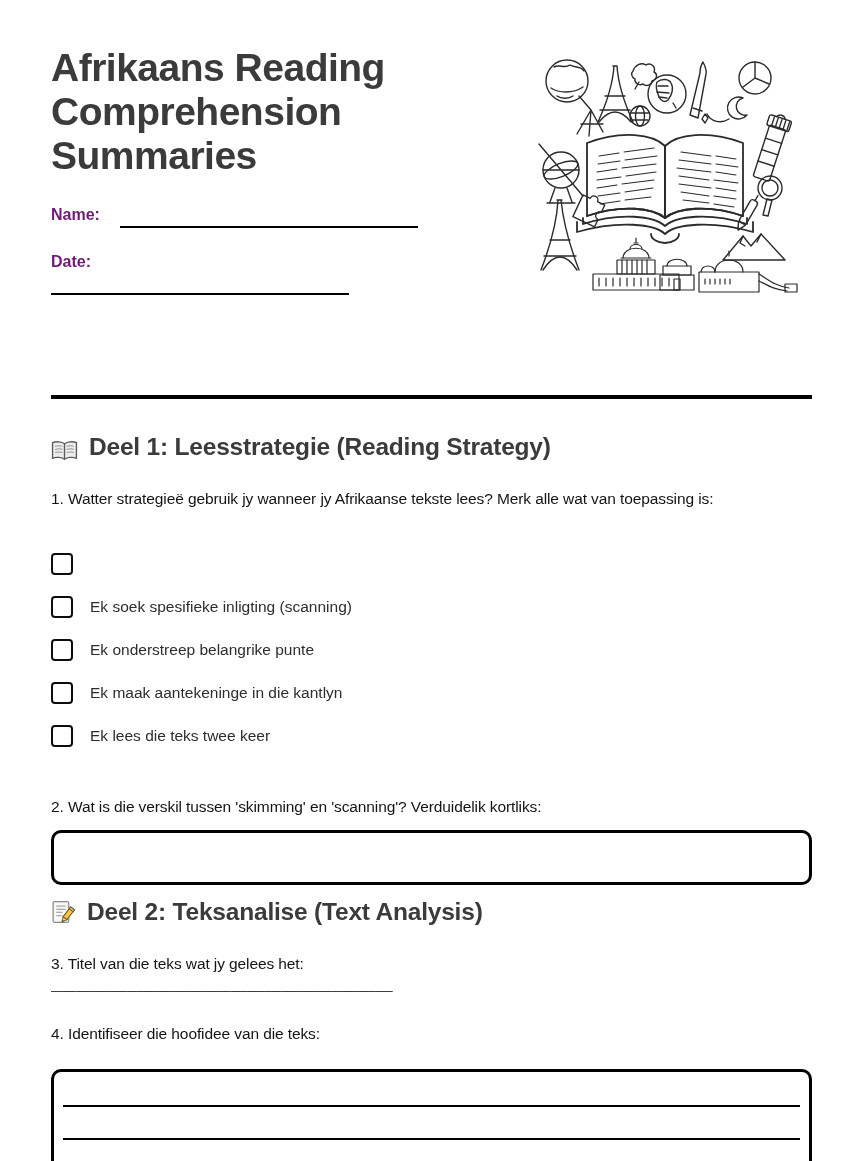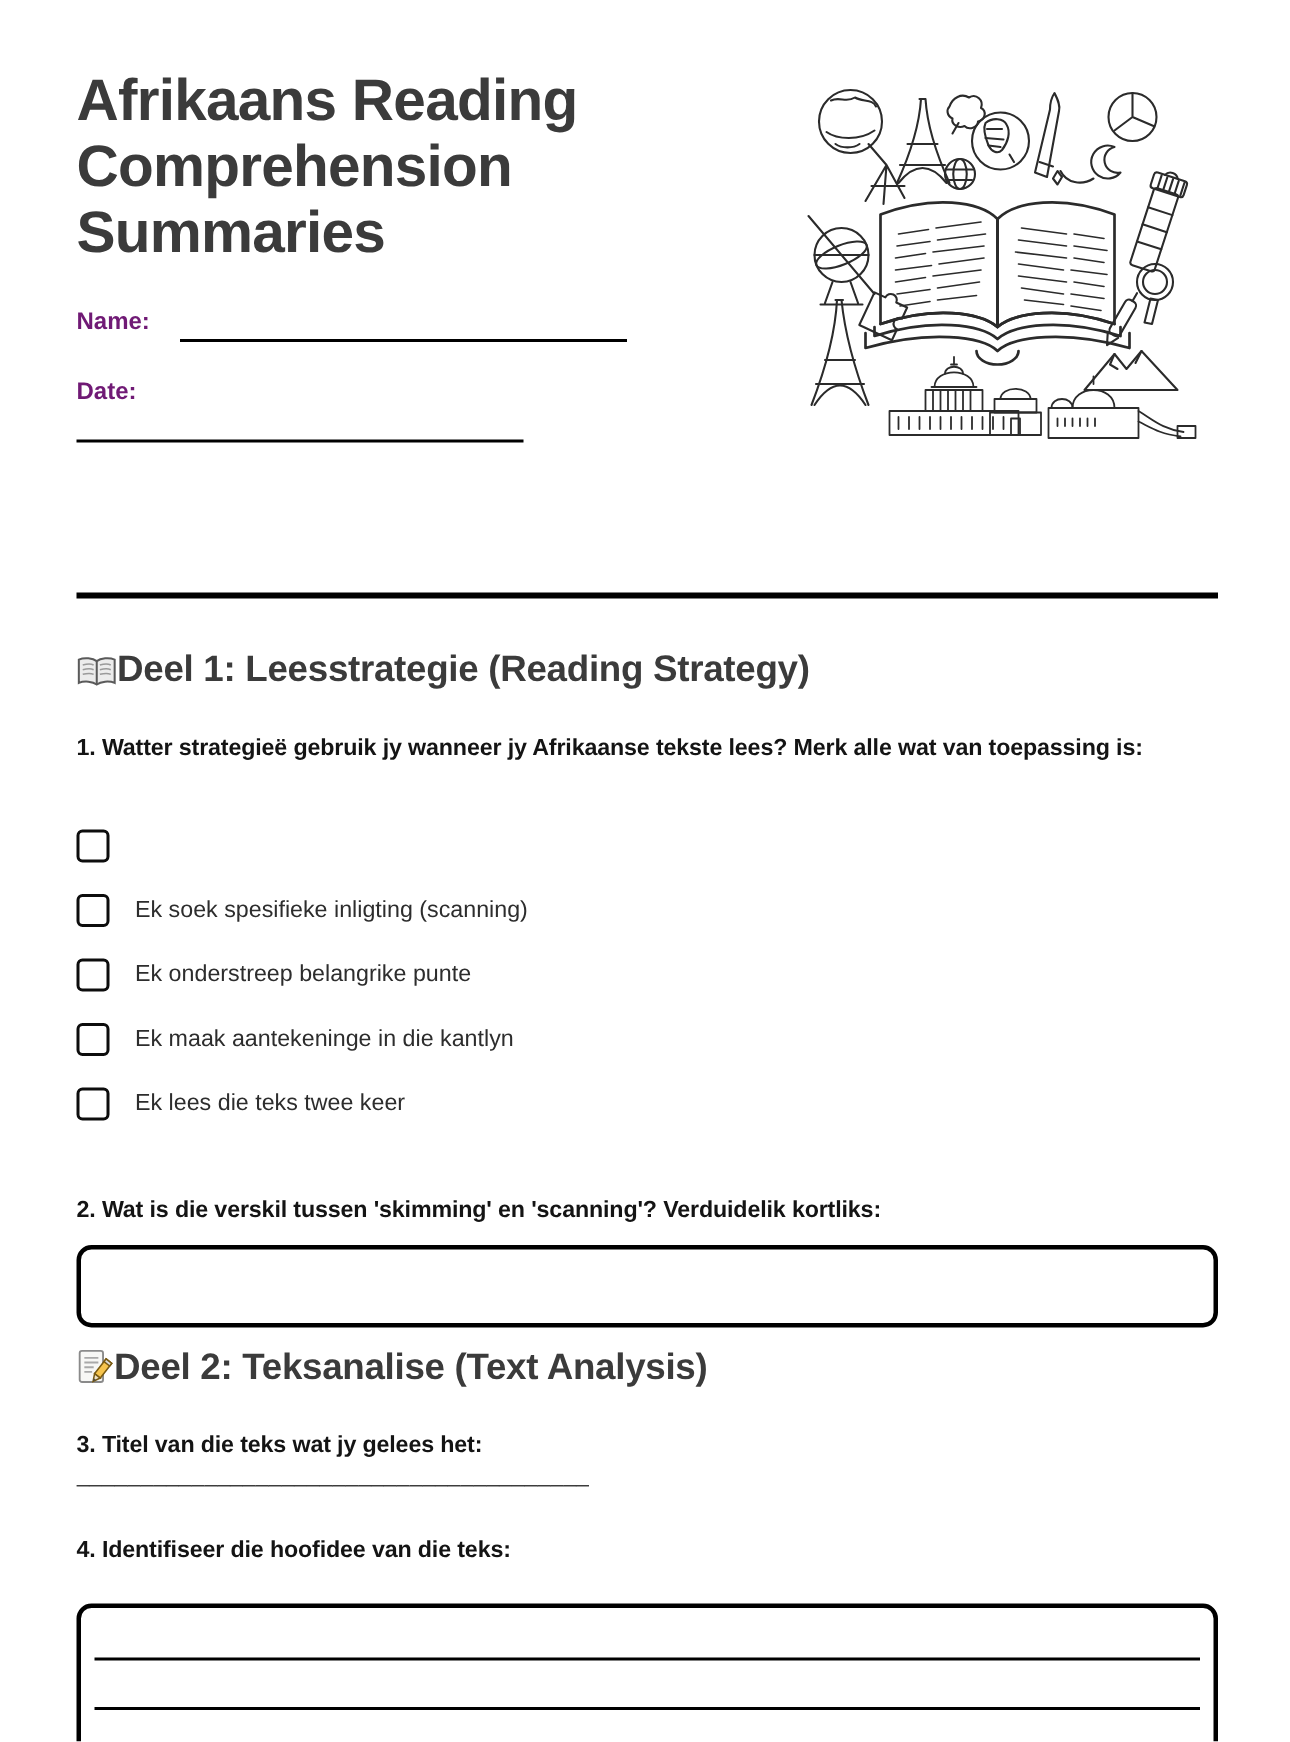--- a/index.html
+++ b/index.html
@@ -27,30 +27,30 @@
     font-size:15px; color:#222;
   }
   .illustration { position:absolute; top:2px; right:0; width:285px; height:265px; }
   .illustration svg { display:block; }
 
   
   .divider { height:4px; background:#000; margin-top:49px; }
 
   
   .section-heading {
-    display:flex; align-items:center; 
+    display:flex; align-items:flex-end; gap:11px;
     margin-top:33px; font-size:24.5px; font-weight:700; color:#3b3b3b;
     letter-spacing:-0.2px; line-height:30px;
   }
   .section-heading.second { margin-top:12px; }
   .s-icon { flex:none; display:inline-flex; }
   .s-icon svg { display:block; }
 
   .question {
-    margin-top:27px; font-size:15.5px; font-weight:700;
+    margin-top:27px; font-size:15.5px; font-weight:400;
     color:#141414; letter-spacing:-0.1px; line-height:19px;
   }
   .question.q2 { margin-top:50px; }
   .question.q3 { }
   .question.q4 { margin-top:30px; }
 
   
   .checklist { margin-top:45px; }
   .check-row { display:flex; align-items:center; height:22px; margin-bottom:21px; }
   .checkbox {

